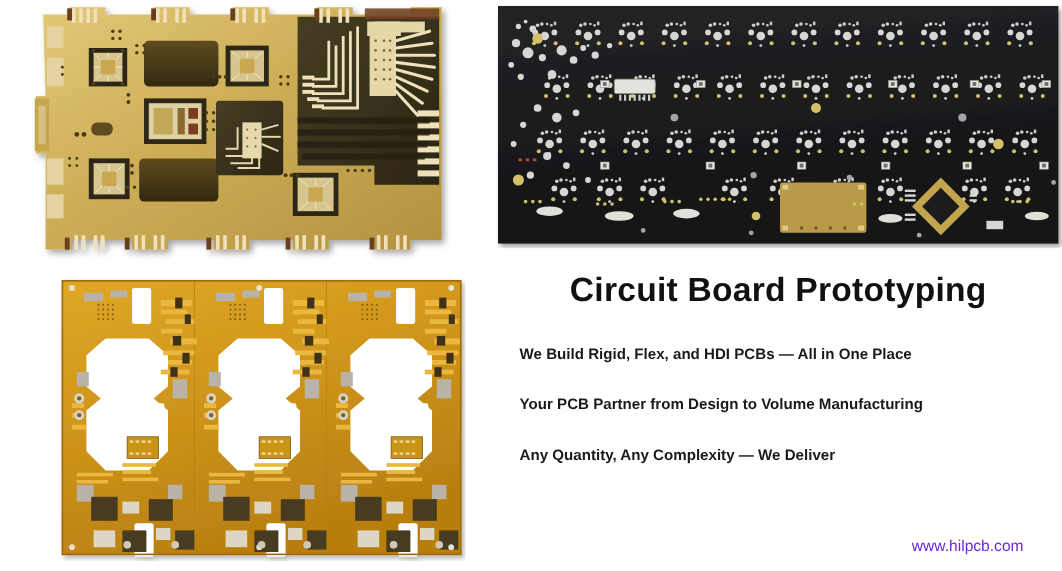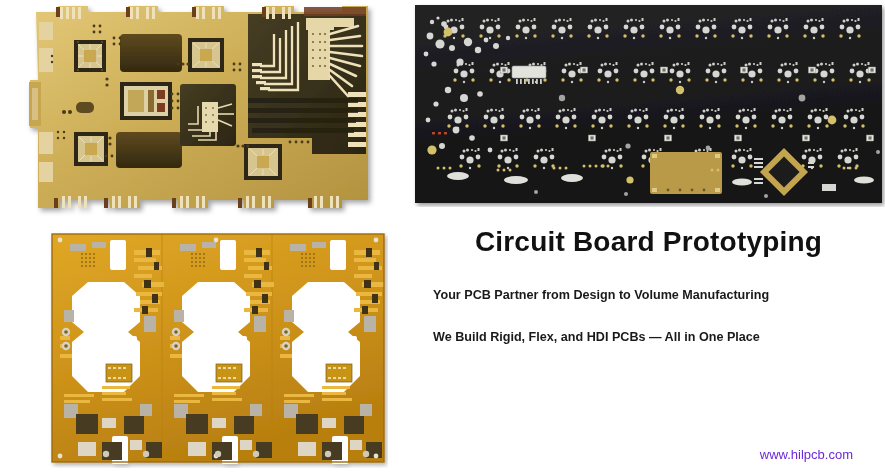--- a/index.html
+++ b/index.html
@@ -746,20 +746,21 @@
             <circle cx="466" cy="150" r="2.0"></circle>
         </g>
       </g>
     </svg>
   </div>
 
   <div id="text-panel">
     <div class="headline">Circuit Board Prototyping</div>
 
     <div class="bullets">
+      <p class="bullet">We Build Rigid, Flex, and HDI PCBs — All in One Place</p>
       <p class="bullet">Your PCB Partner from Design to Volume Manufacturing</p>
-      <p class="bullet">We Build Rigid, Flex, and HDI PCBs — All in One Place</p>
+      <p class="bullet">Any Quantity, Any Complexity — We Deliver</p>
     </div>
 
     <div class="website">www.hilpcb.com</div>
   </div>
 
 </div>
 
 </body></html>

